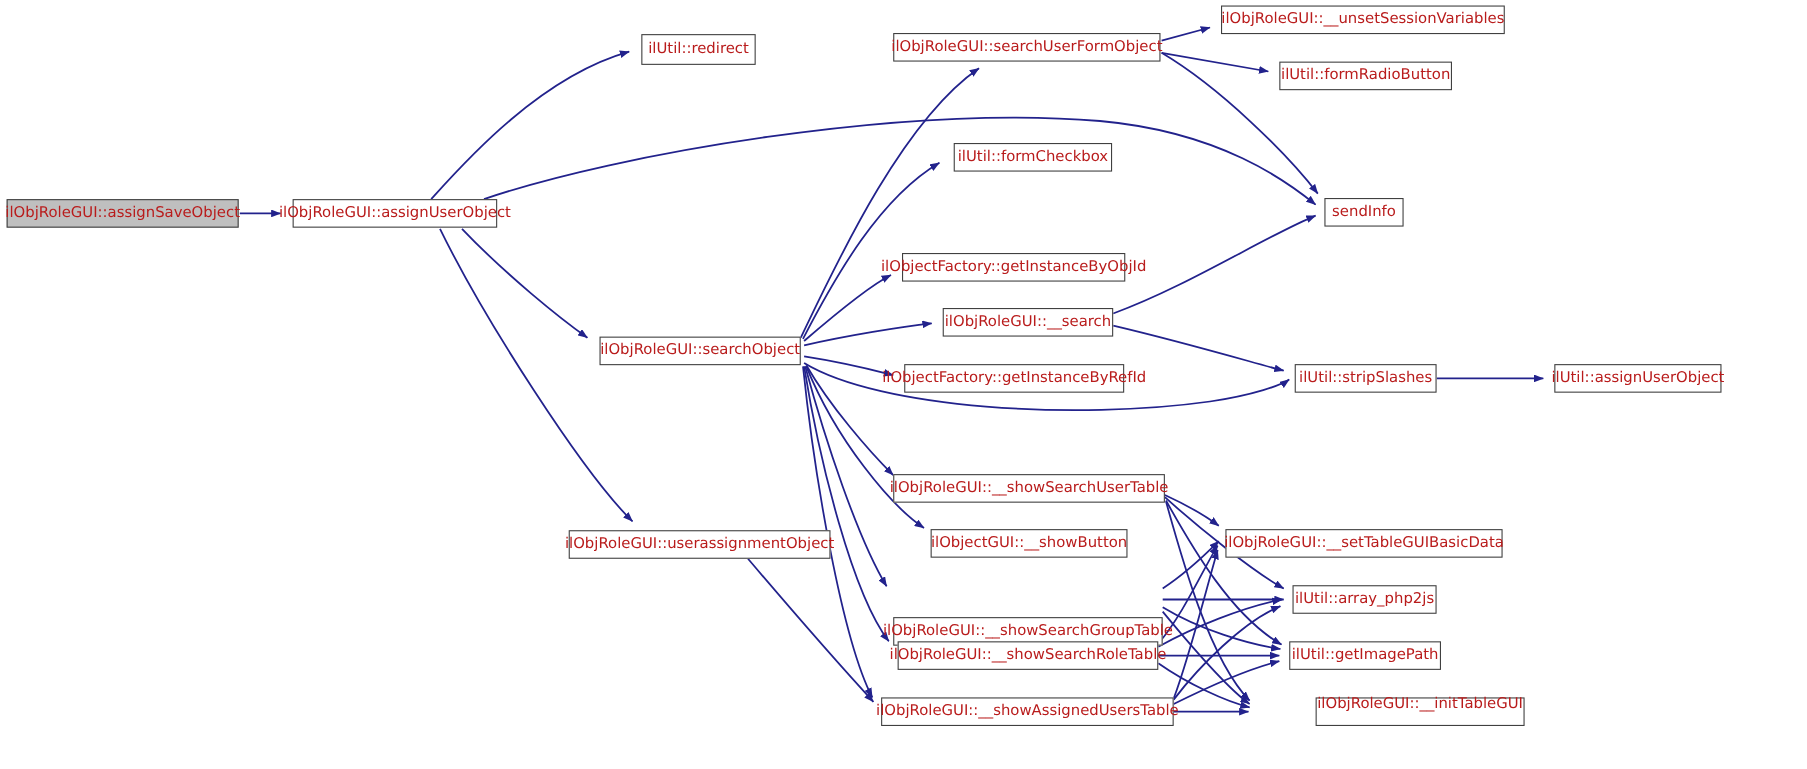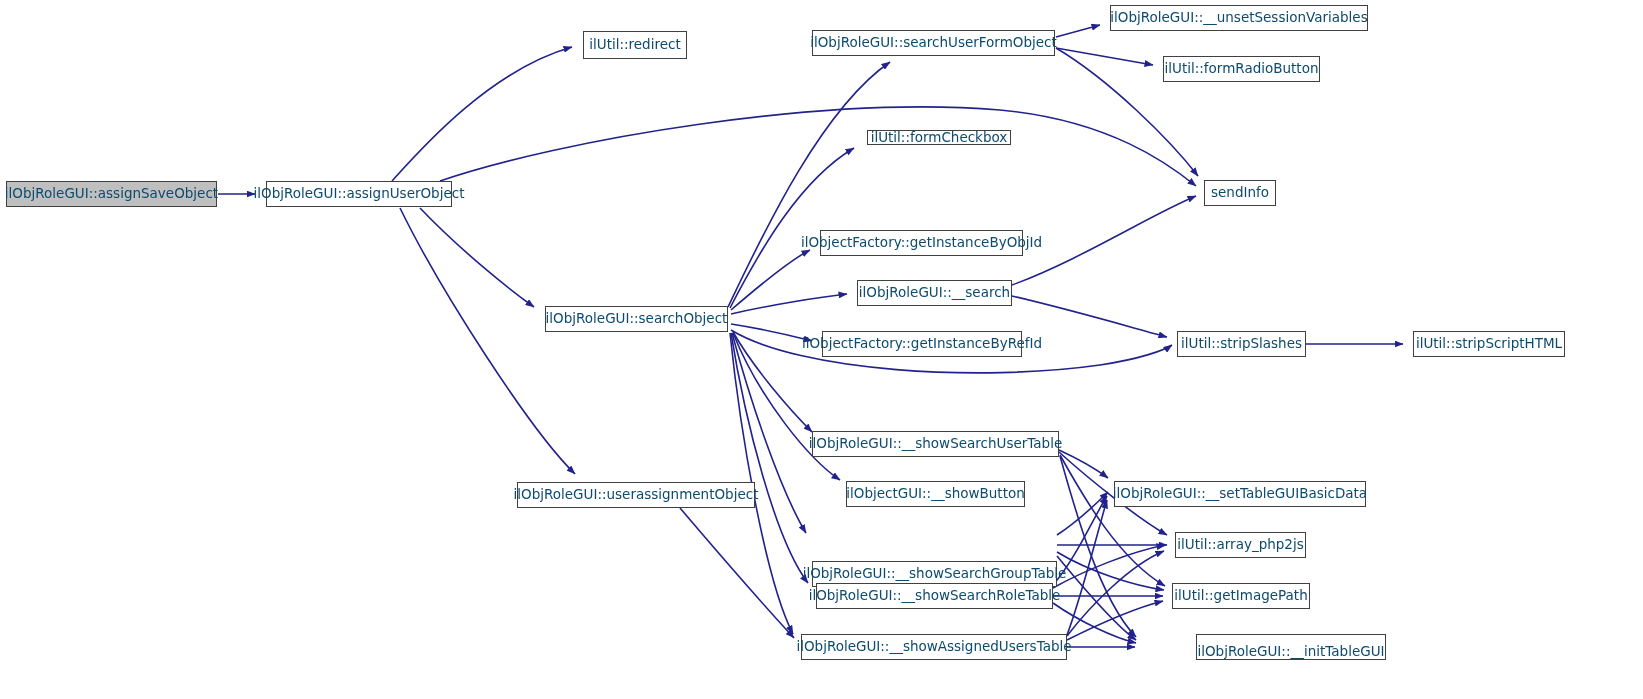--- a/index.html
+++ b/index.html
@@ -25,27 +25,27 @@
     pointer-events: none;
   }
   .node {
     position: absolute;
     box-sizing: border-box;
     display: flex;
     align-items: center;
     justify-content: center;
     background: #ffffff;
     border: 1px solid #404040;
-    color: #0c4a6e;
+    color: #b91c1c;
     font-size: 13.5px;
     line-height: 1;
     white-space: nowrap;
     letter-spacing: 0px;
     z-index: 5;
-    padding: 1px 7px;
+    padding: 12px 7px;
   }
   .node.highlight {
     background: #bfbfbf;
     border: 1px solid #404040;
   }
   .node-label {
     display: block;
     pointer-events: none;
   }
 </style>
@@ -137,21 +137,21 @@
       <div class="node" style="left: 545px; top: 306px; width: 183px; height: 26px;">
         <span class="node-label">ilObjRoleGUI::searchObject</span>
       </div>
       <div class="node" style="left: 822px; top: 331px; width: 200px; height: 26px;">
         <span class="node-label">ilObjectFactory::getInstanceByRefId</span>
       </div>
       <div class="node" style="left: 1177px; top: 331px; width: 129px; height: 26px;">
         <span class="node-label">ilUtil::stripSlashes</span>
       </div>
       <div class="node" style="left: 1413px; top: 331px; width: 152px; height: 26px;">
-        <span class="node-label">ilUtil::stripScriptHTML</span>
+        <span class="node-label">ilUtil::assignUserObject</span>
       </div>
       <div class="node" style="left: 812px; top: 431px; width: 247px; height: 26px;">
         <span class="node-label">ilObjRoleGUI::__showSearchUserTable</span>
       </div>
       <div class="node" style="left: 517px; top: 482px; width: 238px; height: 26px;">
         <span class="node-label">ilObjRoleGUI::userassignmentObject</span>
       </div>
       <div class="node" style="left: 846px; top: 481px; width: 179px; height: 26px;">
         <span class="node-label">ilObjectGUI::__showButton</span>
       </div>

